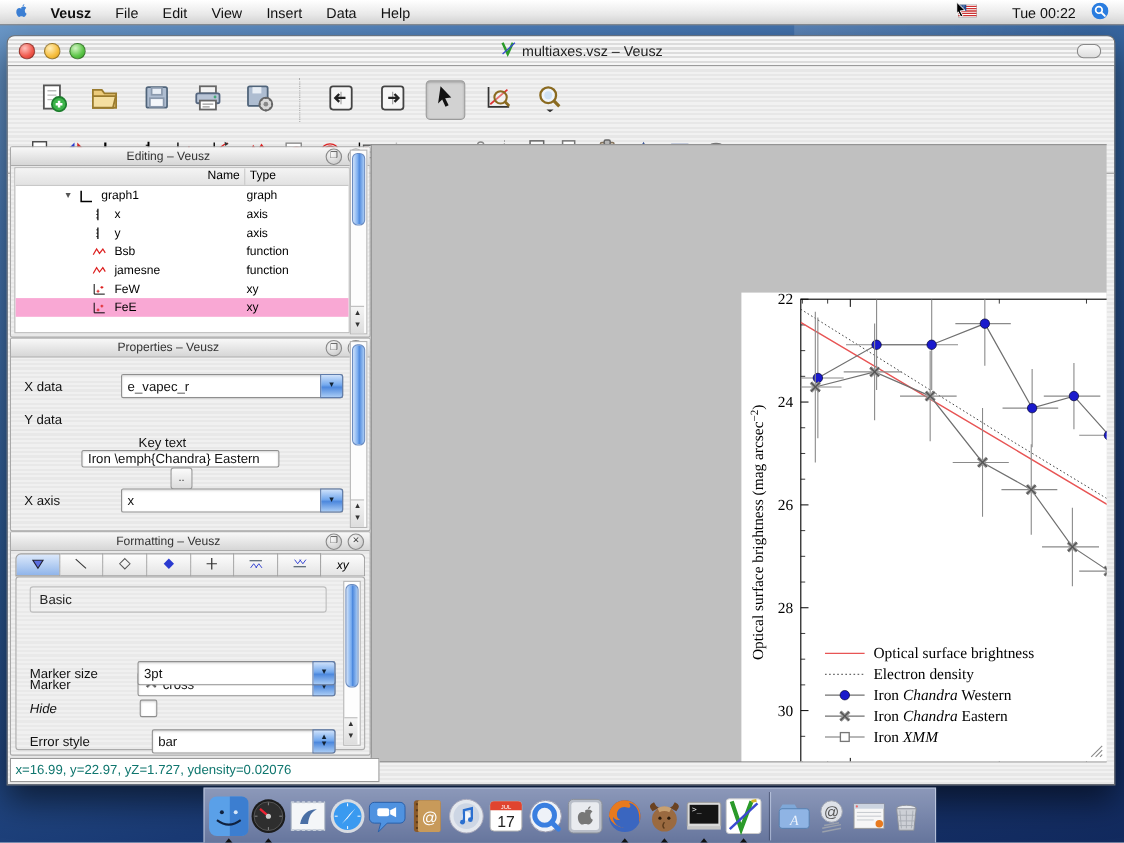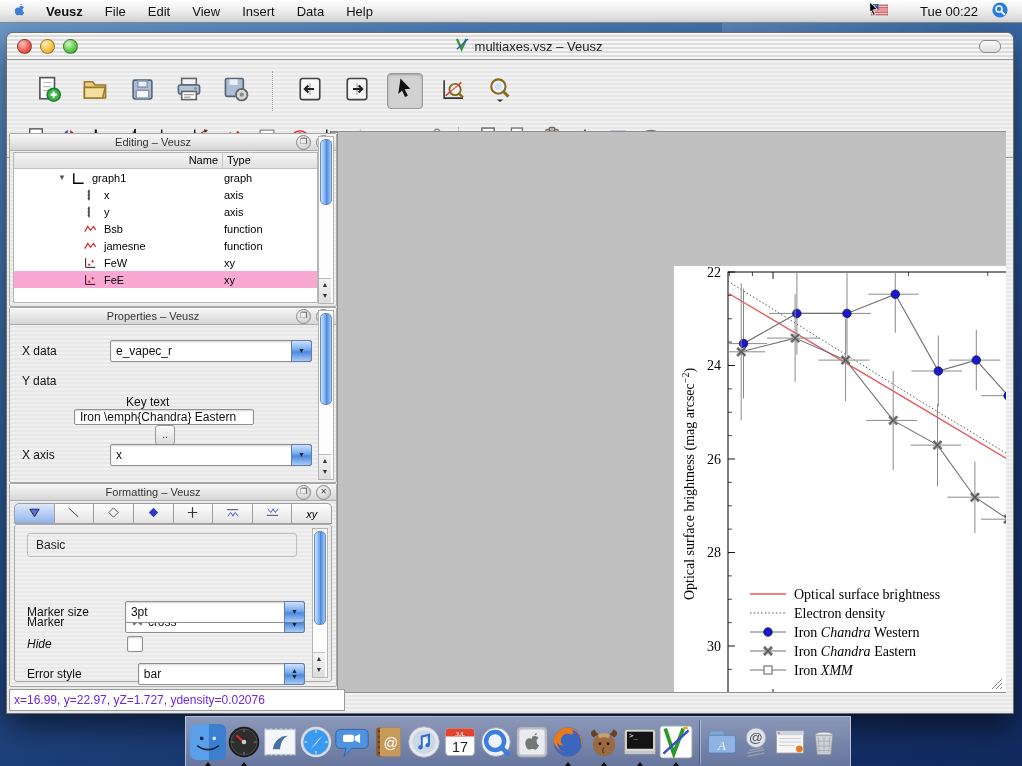--- a/index.html
+++ b/index.html
@@ -96,21 +96,21 @@
   .ftab:first-child{border-left-width:1px;border-radius:5px 0 0 0;}
   .ftab:last-child{border-radius:0 5px 0 0;}
   .ftab.sel{background:linear-gradient(#dce9fb,#8fb4ea);}
   #fmt-body{position:absolute;left:4px;top:40px;right:4px;bottom:4px;border:1px solid #ababab;border-radius:3px;
     background:repeating-linear-gradient(180deg,#f0f0f0 0 2px,#e9e9e9 2px 4px);}
   .gbox{position:absolute;left:12px;top:8px;right:34px;height:22px;border:1px solid #bdbdbd;border-radius:3px;
     font-size:12px;color:#222;display:flex;align-items:center;padding-left:8px;}
 
   
   #statusfield{position:absolute;left:2px;top:656px;width:330px;height:20px;background:#fff;
-    border:1px solid #9a9a9a;font-size:12px;color:#6d28d9;display:flex;align-items:center;padding-left:4px;}
+    border:1px solid #9a9a9a;font-size:12px;color:#0f766e;display:flex;align-items:center;padding-left:4px;}
 
   
   #docarea{position:absolute;left:330px;top:98px;width:668px;height:560px;background:#c0c0c0;
     border:1px solid #8f8f8f;border-right:none;overflow:hidden;}
   #page{position:absolute;left:336px;top:134px;width:658px;height:492px;background:#fff;}
   #grip{position:absolute;right:3px;bottom:3px;width:13px;height:13px;}
 
   
   #dock{position:absolute;left:185px;top:716px;width:656px;height:50px;
     background:linear-gradient(rgba(150,162,195,.92),rgba(108,122,160,.92));

